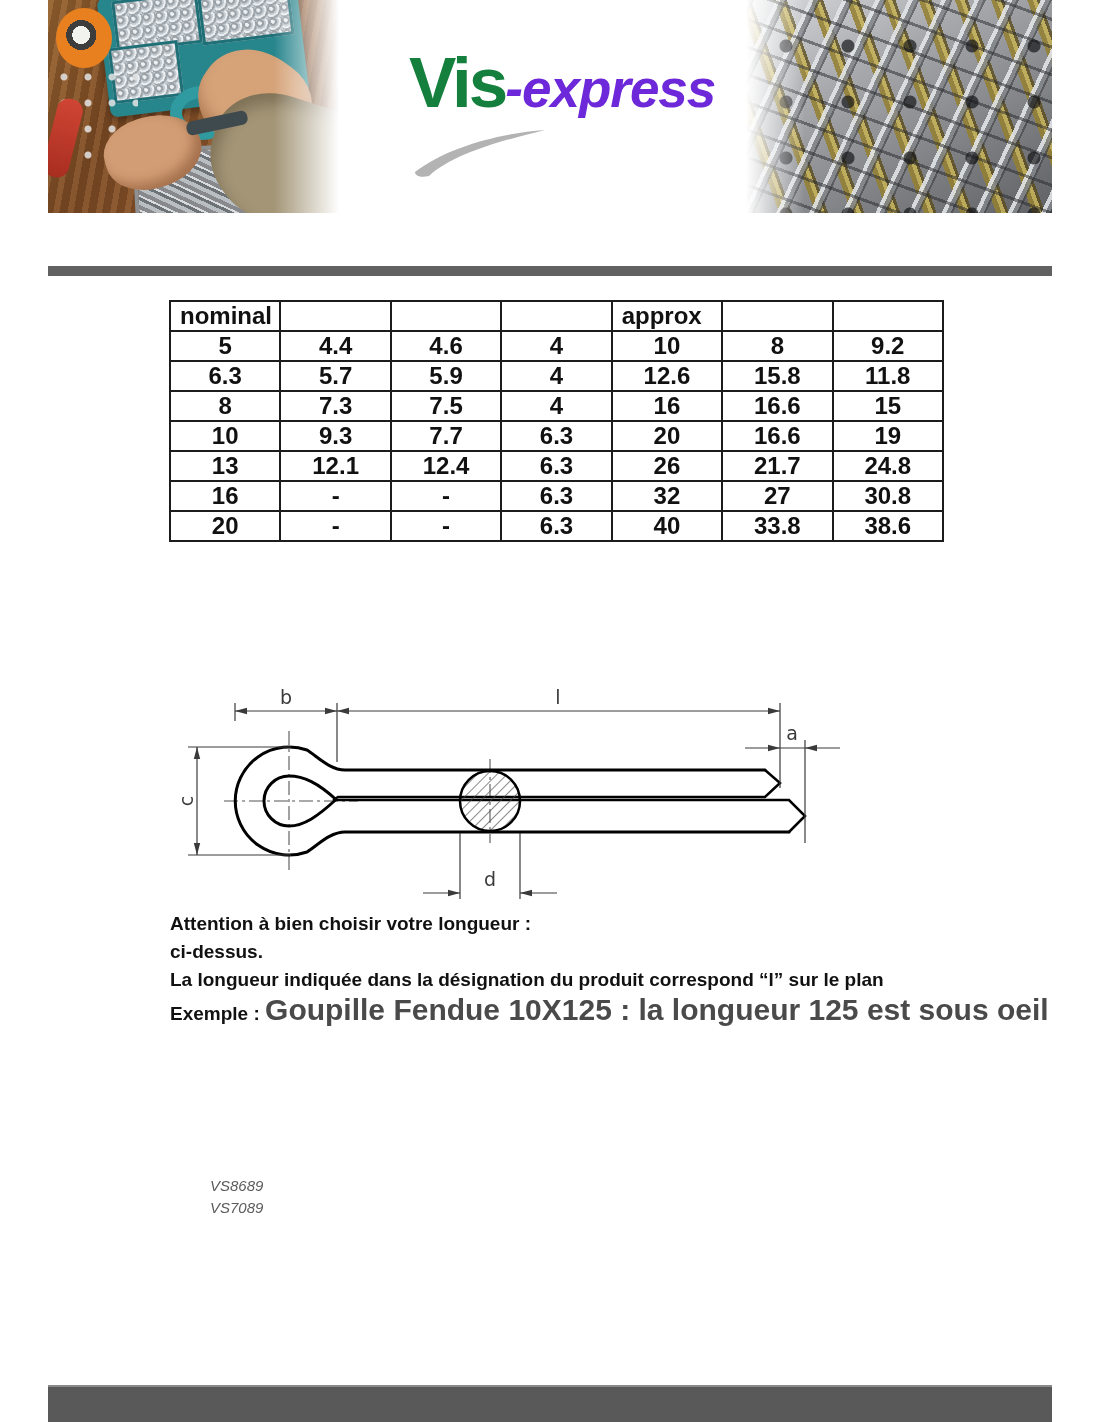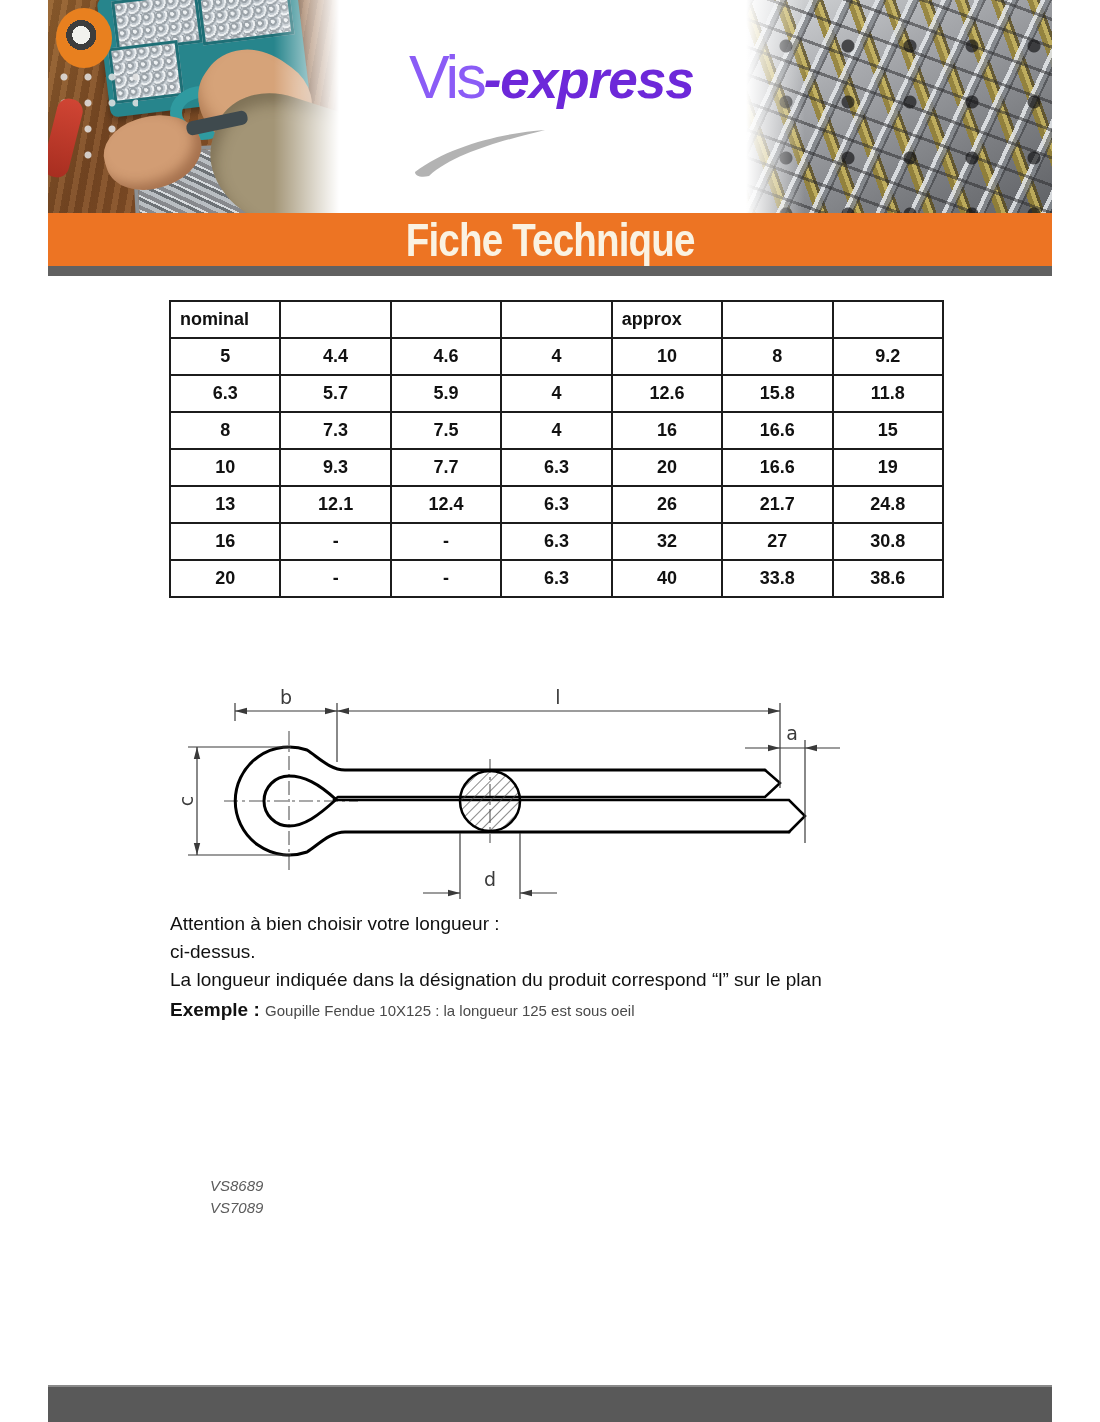--- a/index.html
+++ b/index.html
@@ -62,47 +62,47 @@
   .pr-screws3 { inset:0;
     background:repeating-linear-gradient(20deg, rgba(40,40,42,.5) 0 3px, rgba(0,0,0,0) 3px 26px); }
   .pr-spots { inset:0; opacity:.8;
     background-image:radial-gradient(circle, rgba(20,20,22,.85) 6px, rgba(0,0,0,0) 7px);
     background-size:62px 56px; background-position:12px 18px; }
   .pr-fade { inset:0; background:linear-gradient(to left, rgba(255,255,255,0) 80%, #ffffff 99%); }
 
   
   .logo-area { position:relative; width:398px; height:213px; background:#ffffff; }
   .logo-line { position:absolute; left:64px; top:47px; display:flex; align-items:baseline; white-space:nowrap; }
-  .logo-vis { font-size:61px; font-weight:normal; letter-spacing:-3px; color:#8b5cf6; line-height:1; }
+  .logo-vis { font-size:71px; font-weight:bold; letter-spacing:-3px; color:#15803d; line-height:1; }
   .logo-express { font-size:53px; font-weight:bold; font-style:italic; letter-spacing:-1px; color:#6d28d9; line-height:1; }
   .logo-swoosh { position:absolute; left:66px; top:130px; }
 
   
   .banner { position:absolute; left:48px; top:213px; width:1004px; height:53px; background:#ed7423;
     display:flex; align-items:center; justify-content:center; }
   .banner-title { font-size:47px; font-weight:bold; color:#faf2e2; letter-spacing:-1px;
     transform:scaleX(.82); line-height:1; }
   .banner-strip { position:absolute; left:48px; top:266px; width:1004px; height:10px; background:#616161; }
 
   
   .spec-table { position:absolute; left:169px; top:300px; width:775px;
     border-collapse:collapse; table-layout:fixed; }
-  .spec-table td { border:2px solid #1c1c1c; height:37px; font-size:18px; font-weight:bold;
+  .spec-table td { border:2px solid #1c1c1c; height:30px; font-size:24px; font-weight:bold;
     color:#111; text-align:center; vertical-align:middle; }
   .spec-table tr.hdr td { text-align:left; padding-left:9px; }
 
   
   .drawing { position:absolute; left:160px; top:685px; }
   .dim-label { font-family:"DejaVu Sans", sans-serif; font-size:19px; fill:#3a3a3a; }
 
   
   .notes { position:absolute; left:170px; top:910px; width:880px; color:#111; }
-  .notes .nline { font-size:19px; font-weight:normal; line-height:28px; }
+  .notes .nline { font-size:19px; font-weight:bold; line-height:28px; }
   .notes .exline { margin-top:1px; font-size:19px; font-weight:bold; line-height:30px; }
-  .notes .ex-big { font-size:15px; font-weight:normal; color:#4a4a4a; }
+  .notes .ex-big { font-size:30px; font-weight:bold; color:#4a4a4a; }
 
   
   .refs { position:absolute; left:170px; top:1175px; font-style:italic; color:#5c5c5c;
     font-size:15px; line-height:22px;margin-left:40px; }
 
   
   .footer-bar { position:absolute; left:48px; top:1385px; width:1004px; height:37px;
     background:#595959; border-top:2px solid #8a8a8a; }
 </style>
 </head>
@@ -142,23 +142,20 @@
     <div class="photo photo-right">
       <div class="layer pr-base"></div>
       <div class="layer pr-screws1"></div>
       <div class="layer pr-screws2"></div>
       <div class="layer pr-screws3"></div>
       <div class="layer pr-spots"></div>
       <div class="layer pr-fade"></div>
     </div>
   </div>
 
-  <div class="banner">
-    <div class="banner-title">Fiche Technique</div>
-  </div>
   <div class="banner-strip"></div>
 
   <table class="spec-table">
     <tbody>
       <tr class="hdr">
         <td>nominal</td>
         <td></td>
         <td></td>
         <td></td>
         <td>approx</td>

